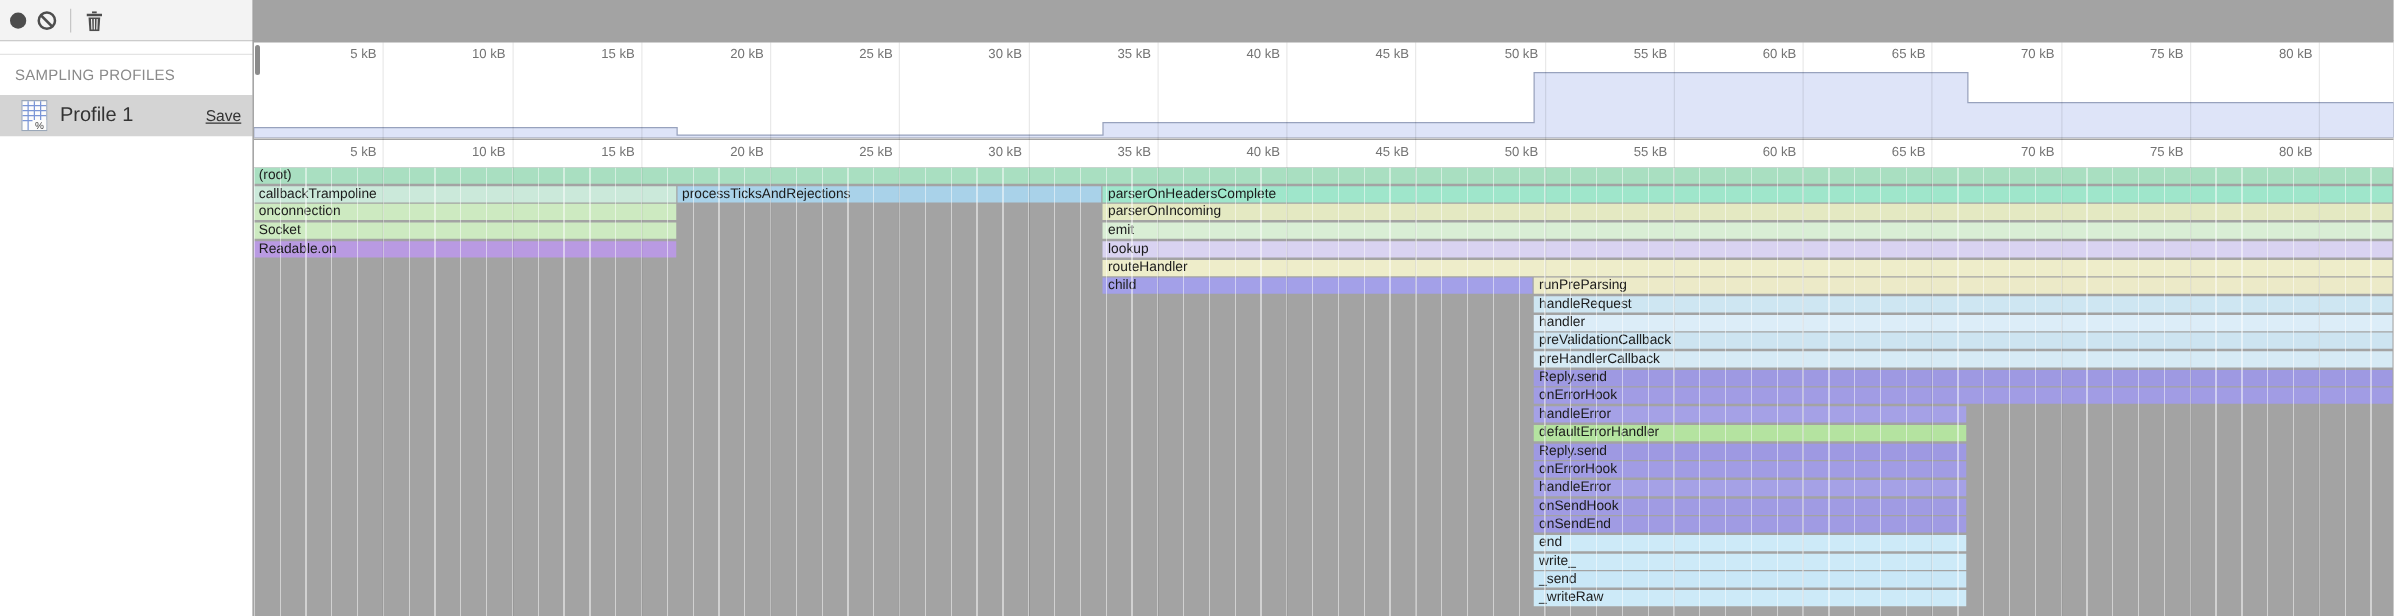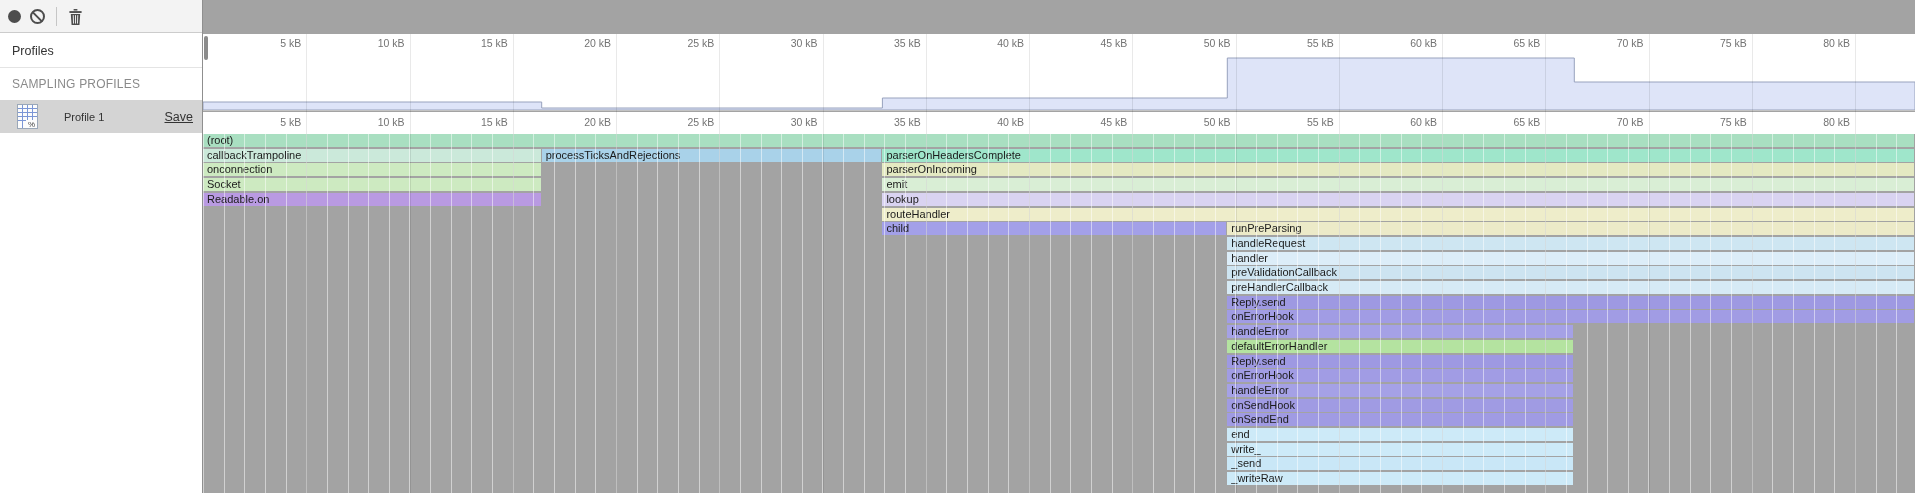--- a/index.html
+++ b/index.html
@@ -24,21 +24,21 @@
 
   
   .sidebar { position:absolute; left:0; top:34px; width:202px; height:459px; background:#fff; }
   .v-divider { position:absolute; left:202px; top:0; width:1px; height:493px; background:#8f8f8f; z-index:30; }
   .sb-title { padding:10px 0 0 12px; font-size:12.5px; color:#333; }
   .sb-sep { margin-top:9px; height:1px; background:#e4e4e4; }
   .sb-section { padding:9px 0 0 12px; font-size:12px; color:#8a8a8a; letter-spacing:.2px; }
   .profile-row { position:relative; margin-top:9px; height:33px; background:#d4d4d4;
     display:flex; align-items:center; cursor:pointer; }
   .profile-icon { margin-left:17px; width:21px; height:25px; }
-  .profile-name { margin-left:26px; font-size:11px; color:#333; }
+  .profile-name { margin-left:10px; font-size:16px; color:#333; }
   .save-link { margin-left:auto; margin-right:9px; font-size:12.5px; color:#333;
     text-decoration:underline; cursor:pointer; }
 
   
   .main { position:absolute; left:203px; top:0; width:1712px; height:493px; background:#a3a3a3; }
   .gridlines { position:absolute; left:0; top:34px; width:100%; height:459px; pointer-events:none; z-index:20; }
   .gridline { position:absolute; top:0; bottom:0; width:1px; background:rgba(0,0,0,0.085); }
   .tick-label { position:absolute; top:0; font-size:10.5px; color:#737373; white-space:nowrap;
     transform:translateX(calc(-100% - 5px)); }
 
@@ -77,21 +77,20 @@
       </svg>
     </div>
     <div class="chart-select">
       <span>Chart</span>
       <span class="arrow">▼</span>
     </div>
     <div class="tab-indicator" id="tab-indicator" style="left: 283px; width: 69px; background: rgb(45, 118, 207);"></div>
   </div>
 
   <div class="sidebar">
-    <div class="sb-title">Profiles</div>
     <div class="sb-sep"></div>
     <div class="sb-section">SAMPLING PROFILES</div>
     <div class="profile-row">
       <svg class="profile-icon" viewBox="0 0 21 25">
         <rect x="0.5" y="0.5" width="20" height="24" fill="#fcfcfc" stroke="#9aa7b8"></rect>
         <path stroke="#7b96d6" stroke-width="1" d="M5.5 1v23 M10.5 1v15 M15.5 1v15
           M1 4.5h19 M1 8.5h19 M1 12.5h19 M1 16.5h10"></path>
         <rect x="9" y="16" width="11" height="8" fill="#fcfcfc"></rect>
         <text x="11" y="23" font-size="8" fill="#444" font-family="Liberation Sans, sans-serif">%</text>
       </svg>

